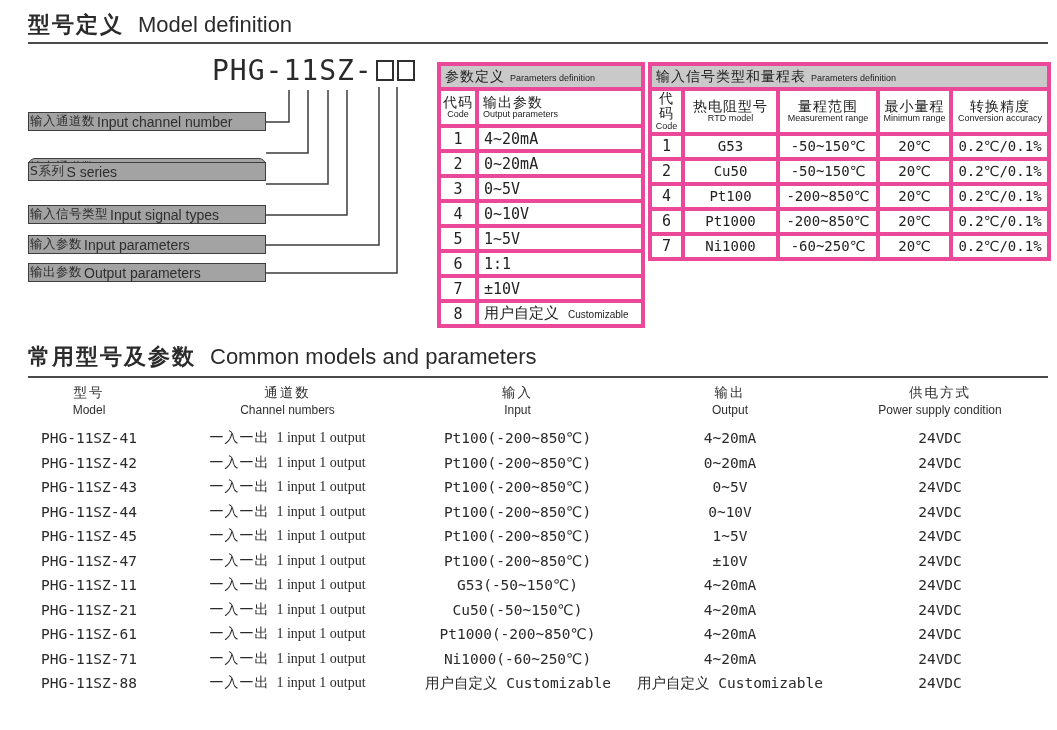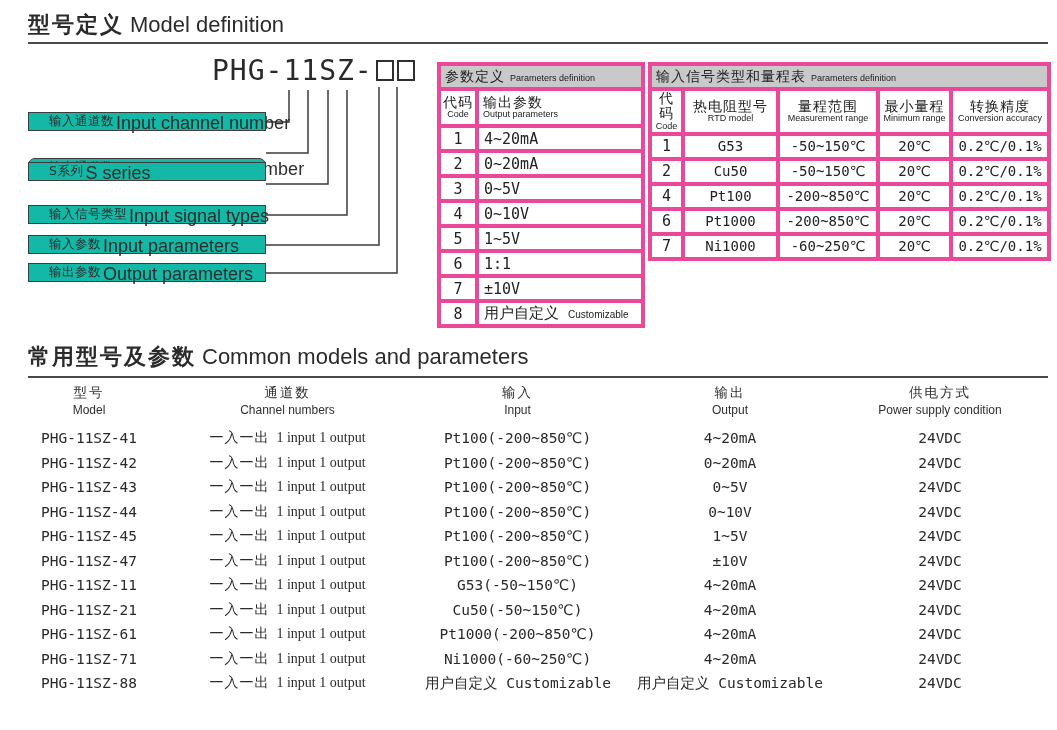--- a/index.html
+++ b/index.html
@@ -1,33 +1,33 @@
 <!DOCTYPE html>
 <html><head>
 <meta charset="utf-8">
 <style>
   html,body { margin:0; padding:0; background:#ffffff; }
   body { width:1057px; height:730px; font-family:"Liberation Sans",sans-serif; color:#262626; }
   .page { position:relative; width:1057px; height:730px; background:#fff; overflow:hidden; }
 
   
-  .sec-title { position:absolute; display:flex; gap:6px; align-items:baseline; white-space:nowrap; }
+  .sec-title { position:absolute; display:flex; gap:14px; align-items:baseline; white-space:nowrap; }
   .sec-title .cn { font-family:"DejaVu Sans",sans-serif; font-size:22px; font-weight:600; letter-spacing:2px; color:#2b2b2b; }
   .sec-title .en { font-family:"Liberation Sans",sans-serif; font-size:22px; font-weight:400; color:#2b2b2b; }
   .rule { position:absolute; left:28px; width:1020px; height:2px; background:#4a4a4a; }
 
   
   .model-code { position:absolute; left:212px; top:54px; font-family:"DejaVu Sans Mono","DejaVu Sans",monospace;
                 font-size:28px; letter-spacing:1px; color:#2a2a2a; white-space:nowrap; }
   .model-code .sq { display:inline-block; width:14px; height:17px; border:2px solid #2f2f2f; margin-left:3px; vertical-align:-1px; }
 
   .callout { position:absolute; left:28px; width:238px; height:19px; border:1.5px solid #3d3d3d;
-             display:flex; align-items:flex-start; padding-left:20px; box-sizing:border-box; white-space:nowrap; background:#14b8a6; }
+             display:flex; align-items:center; padding-left:1px; box-sizing:border-box; white-space:nowrap; background:#a3a3a3; }
   .callout .cn { font-family:"DejaVu Sans",sans-serif; font-size:12.5px; letter-spacing:0.5px; color:#2e2e2e; }
-  .callout .en { font-family:"Liberation Sans",sans-serif; font-size:18px; margin-left:2px; color:#2e2e2e; }
+  .callout .en { font-family:"Liberation Sans",sans-serif; font-size:14px; margin-left:2px; color:#2e2e2e; }
 
   svg.leads { position:absolute; left:0; top:0; }
 
   
   .dtable { position:absolute; border-collapse:collapse; table-layout:fixed; background:#fff; }
   .dtable td { border:4px solid #ec4899; padding:0; overflow:hidden; }
   .dtable .cap { background:#c9c9c9; text-align:left; padding:1px 4px; height:18px; vertical-align:middle; }
   .cap .cn { font-family:"DejaVu Sans",sans-serif; font-size:14px; letter-spacing:1px; color:#222; }
   .cap .en { font-family:"Liberation Sans",sans-serif; font-size:9px; margin-left:5px; color:#222; }
   .hcell { text-align:center; vertical-align:middle; height:33px; line-height:1.1; }

